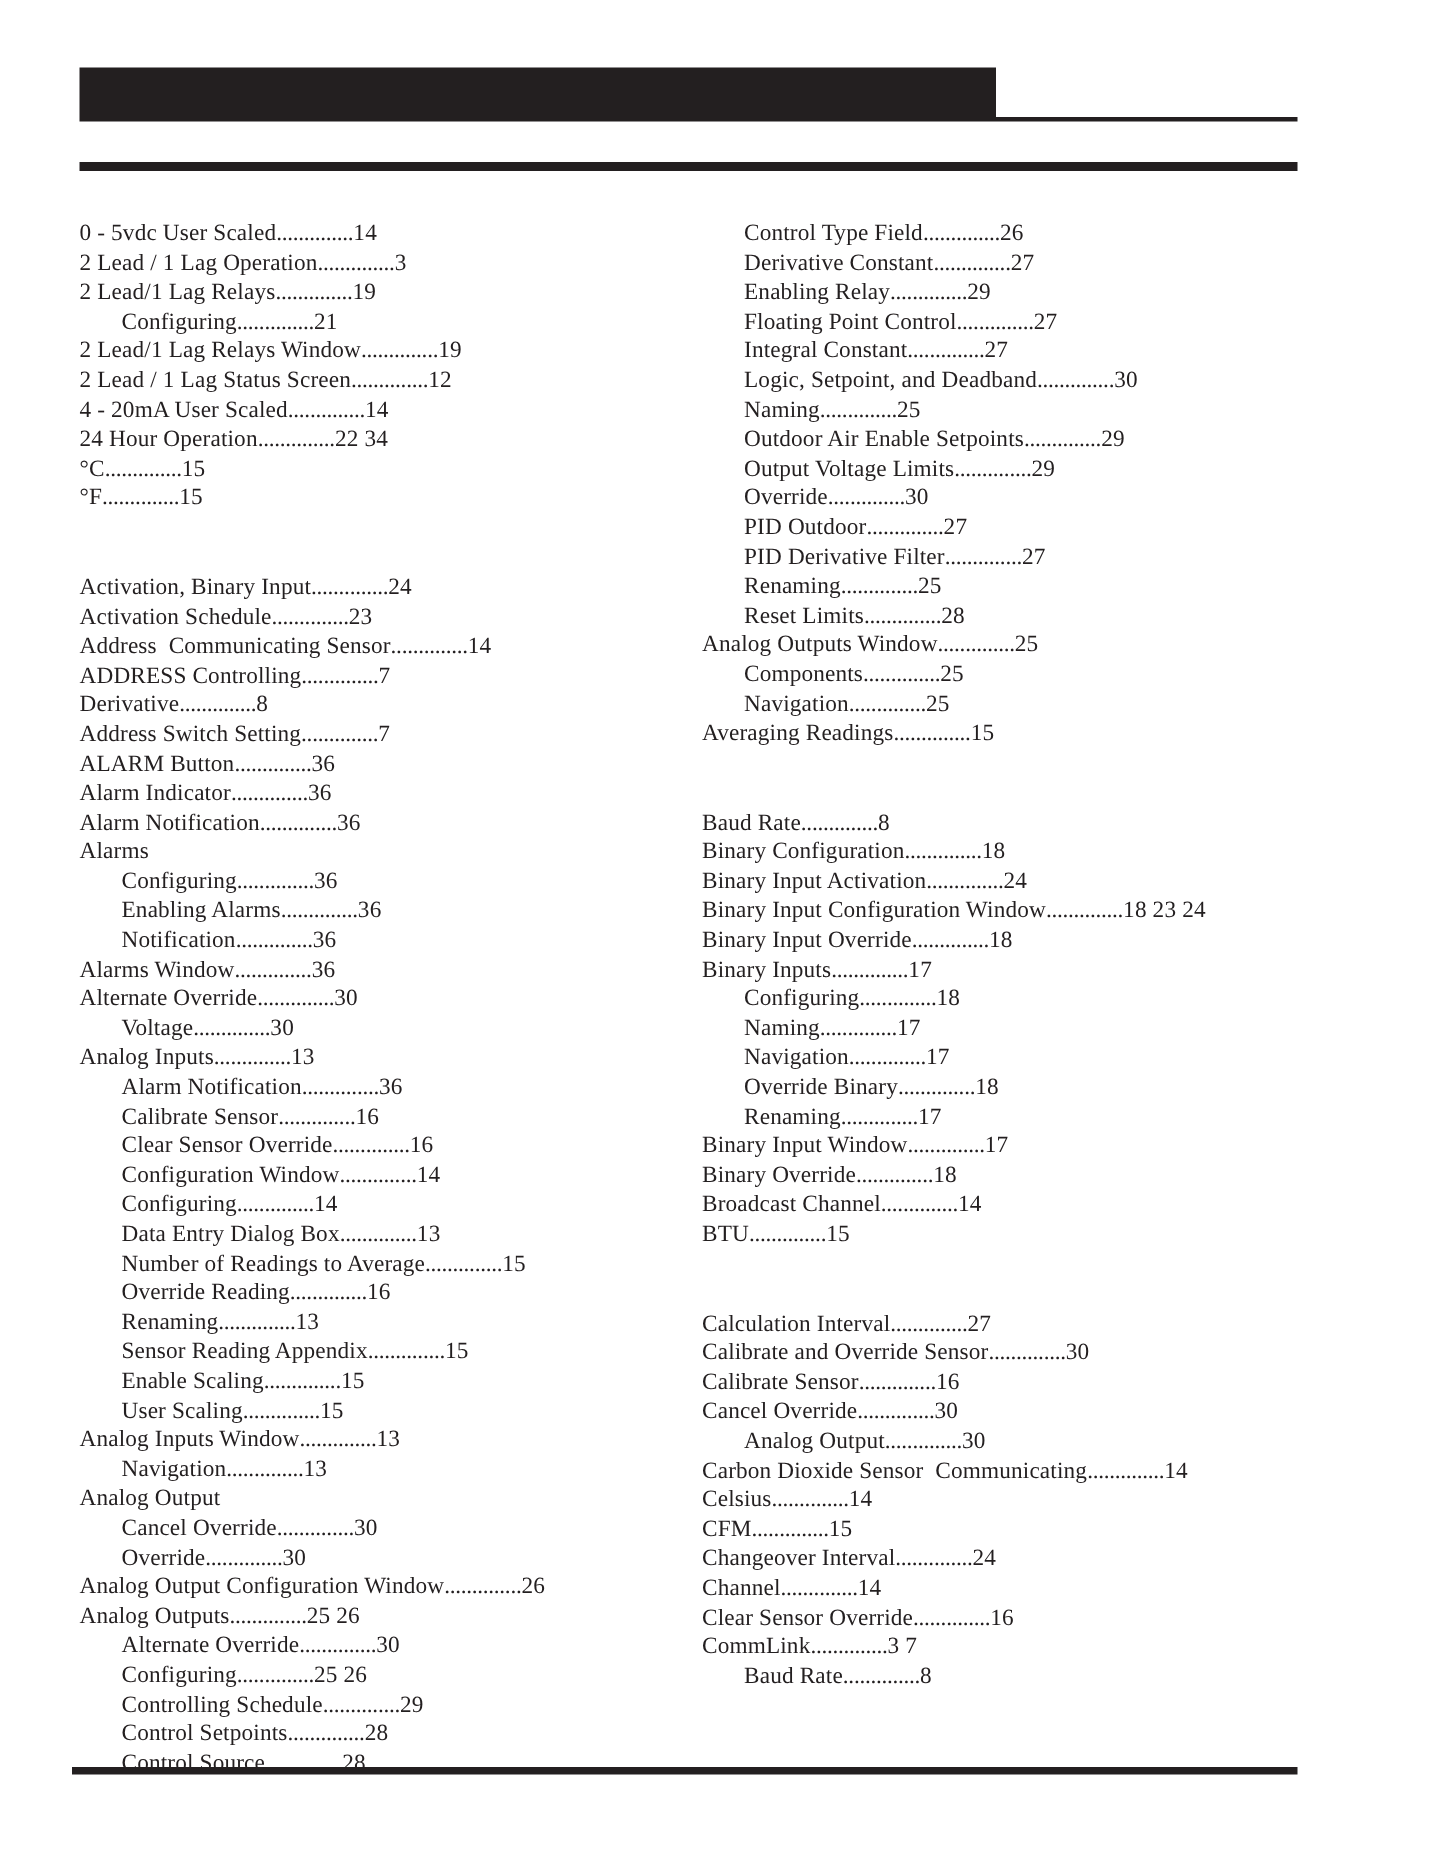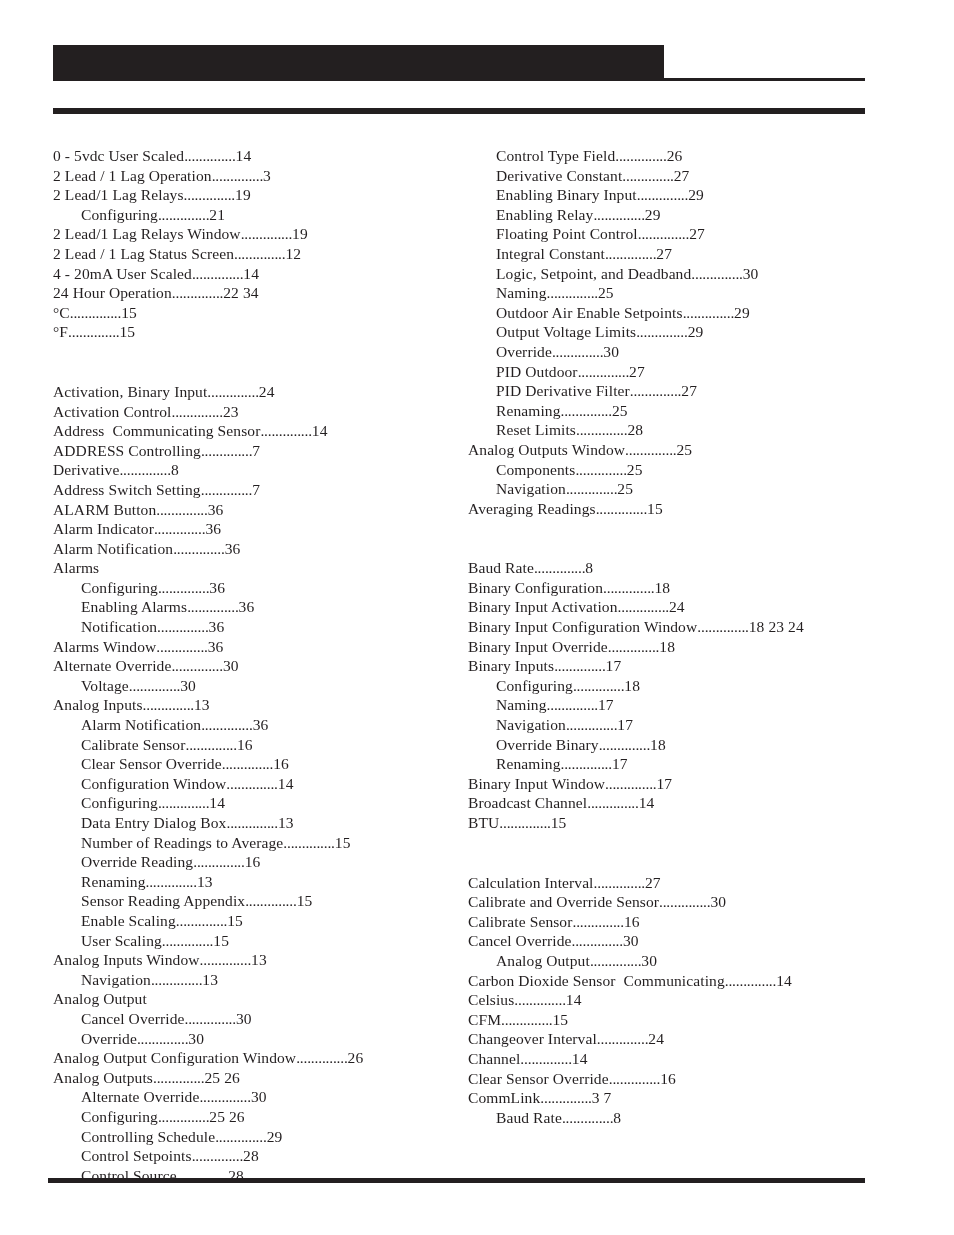--- a/index.html
+++ b/index.html
@@ -105,21 +105,21 @@
           <div class="entry sub"><span>Configuring</span><span class="leader">..............</span><span>21</span></div>
           <div class="entry"><span>2 Lead/1 Lag Relays Window</span><span class="leader">..............</span><span>19</span></div>
           <div class="entry"><span>2 Lead / 1 Lag Status Screen</span><span class="leader">..............</span><span>12</span></div>
           <div class="entry"><span>4 - 20mA User Scaled</span><span class="leader">..............</span><span>14</span></div>
           <div class="entry"><span>24 Hour Operation</span><span class="leader">..............</span><span>22 34</span></div>
           <div class="entry"><span>°C</span><span class="leader">..............</span><span>15</span></div>
           <div class="entry"><span>°F</span><span class="leader">..............</span><span>15</span></div>
         </div>
         <div class="section">
           <div class="entry"><span>Activation, Binary Input</span><span class="leader">..............</span><span>24</span></div>
-          <div class="entry"><span>Activation Control</span><span class="leader">..............</span><span>23</span></div>
+          <div class="entry"><span>Activation Schedule</span><span class="leader">..............</span><span>23</span></div>
           <div class="entry"><span>Address  Communicating Sensor</span><span class="leader">..............</span><span>14</span></div>
           <div class="entry"><span>ADDRESS Controlling</span><span class="leader">..............</span><span>7</span></div>
           <div class="entry"><span>Derivative</span><span class="leader">..............</span><span>8</span></div>
           <div class="entry"><span>Address Switch Setting</span><span class="leader">..............</span><span>7</span></div>
           <div class="entry"><span>ALARM Button</span><span class="leader">..............</span><span>36</span></div>
           <div class="entry"><span>Alarm Indicator</span><span class="leader">..............</span><span>36</span></div>
           <div class="entry"><span>Alarm Notification</span><span class="leader">..............</span><span>36</span></div>
           <div class="entry"><span>Alarms</span></div>
           <div class="entry sub"><span>Configuring</span><span class="leader">..............</span><span>36</span></div>
           <div class="entry sub"><span>Enabling Alarms</span><span class="leader">..............</span><span>36</span></div>
@@ -151,21 +151,20 @@
           <div class="entry sub"><span>Configuring</span><span class="leader">..............</span><span>25 26</span></div>
           <div class="entry sub"><span>Controlling Schedule</span><span class="leader">..............</span><span>29</span></div>
           <div class="entry sub"><span>Control Setpoints</span><span class="leader">..............</span><span>28</span></div>
           <div class="entry sub"><span>Control Source</span><span class="leader">..............</span><span>28</span></div>
         </div>
       </div>
     <div class="col col-right">
         <div class="section">
           <div class="entry sub"><span>Control Type Field</span><span class="leader">..............</span><span>26</span></div>
           <div class="entry sub"><span>Derivative Constant</span><span class="leader">..............</span><span>27</span></div>
-          <div class="entry sub"><span>Enabling Binary Input</span><span class="leader">..............</span><span>29</span></div>
           <div class="entry sub"><span>Enabling Relay</span><span class="leader">..............</span><span>29</span></div>
           <div class="entry sub"><span>Floating Point Control</span><span class="leader">..............</span><span>27</span></div>
           <div class="entry sub"><span>Integral Constant</span><span class="leader">..............</span><span>27</span></div>
           <div class="entry sub"><span>Logic, Setpoint, and Deadband</span><span class="leader">..............</span><span>30</span></div>
           <div class="entry sub"><span>Naming</span><span class="leader">..............</span><span>25</span></div>
           <div class="entry sub"><span>Outdoor Air Enable Setpoints</span><span class="leader">..............</span><span>29</span></div>
           <div class="entry sub"><span>Output Voltage Limits</span><span class="leader">..............</span><span>29</span></div>
           <div class="entry sub"><span>Override</span><span class="leader">..............</span><span>30</span></div>
           <div class="entry sub"><span>PID Outdoor</span><span class="leader">..............</span><span>27</span></div>
           <div class="entry sub"><span>PID Derivative Filter</span><span class="leader">..............</span><span>27</span></div>
@@ -182,20 +181,21 @@
           <div class="entry"><span>Binary Input Activation</span><span class="leader">..............</span><span>24</span></div>
           <div class="entry"><span>Binary Input Configuration Window</span><span class="leader">..............</span><span>18 23 24</span></div>
           <div class="entry"><span>Binary Input Override</span><span class="leader">..............</span><span>18</span></div>
           <div class="entry"><span>Binary Inputs</span><span class="leader">..............</span><span>17</span></div>
           <div class="entry sub"><span>Configuring</span><span class="leader">..............</span><span>18</span></div>
           <div class="entry sub"><span>Naming</span><span class="leader">..............</span><span>17</span></div>
           <div class="entry sub"><span>Navigation</span><span class="leader">..............</span><span>17</span></div>
           <div class="entry sub"><span>Override Binary</span><span class="leader">..............</span><span>18</span></div>
           <div class="entry sub"><span>Renaming</span><span class="leader">..............</span><span>17</span></div>
           <div class="entry"><span>Binary Input Window</span><span class="leader">..............</span><span>17</span></div>
+          <div class="entry"><span>Binary Override</span><span class="leader">..............</span><span>18</span></div>
           <div class="entry"><span>Broadcast Channel</span><span class="leader">..............</span><span>14</span></div>
           <div class="entry"><span>BTU</span><span class="leader">..............</span><span>15</span></div>
         </div>
         <div class="section">
           <div class="entry"><span>Calculation Interval</span><span class="leader">..............</span><span>27</span></div>
           <div class="entry"><span>Calibrate and Override Sensor</span><span class="leader">..............</span><span>30</span></div>
           <div class="entry"><span>Calibrate Sensor</span><span class="leader">..............</span><span>16</span></div>
           <div class="entry"><span>Cancel Override</span><span class="leader">..............</span><span>30</span></div>
           <div class="entry sub"><span>Analog Output</span><span class="leader">..............</span><span>30</span></div>
           <div class="entry"><span>Carbon Dioxide Sensor  Communicating</span><span class="leader">..............</span><span>14</span></div>

